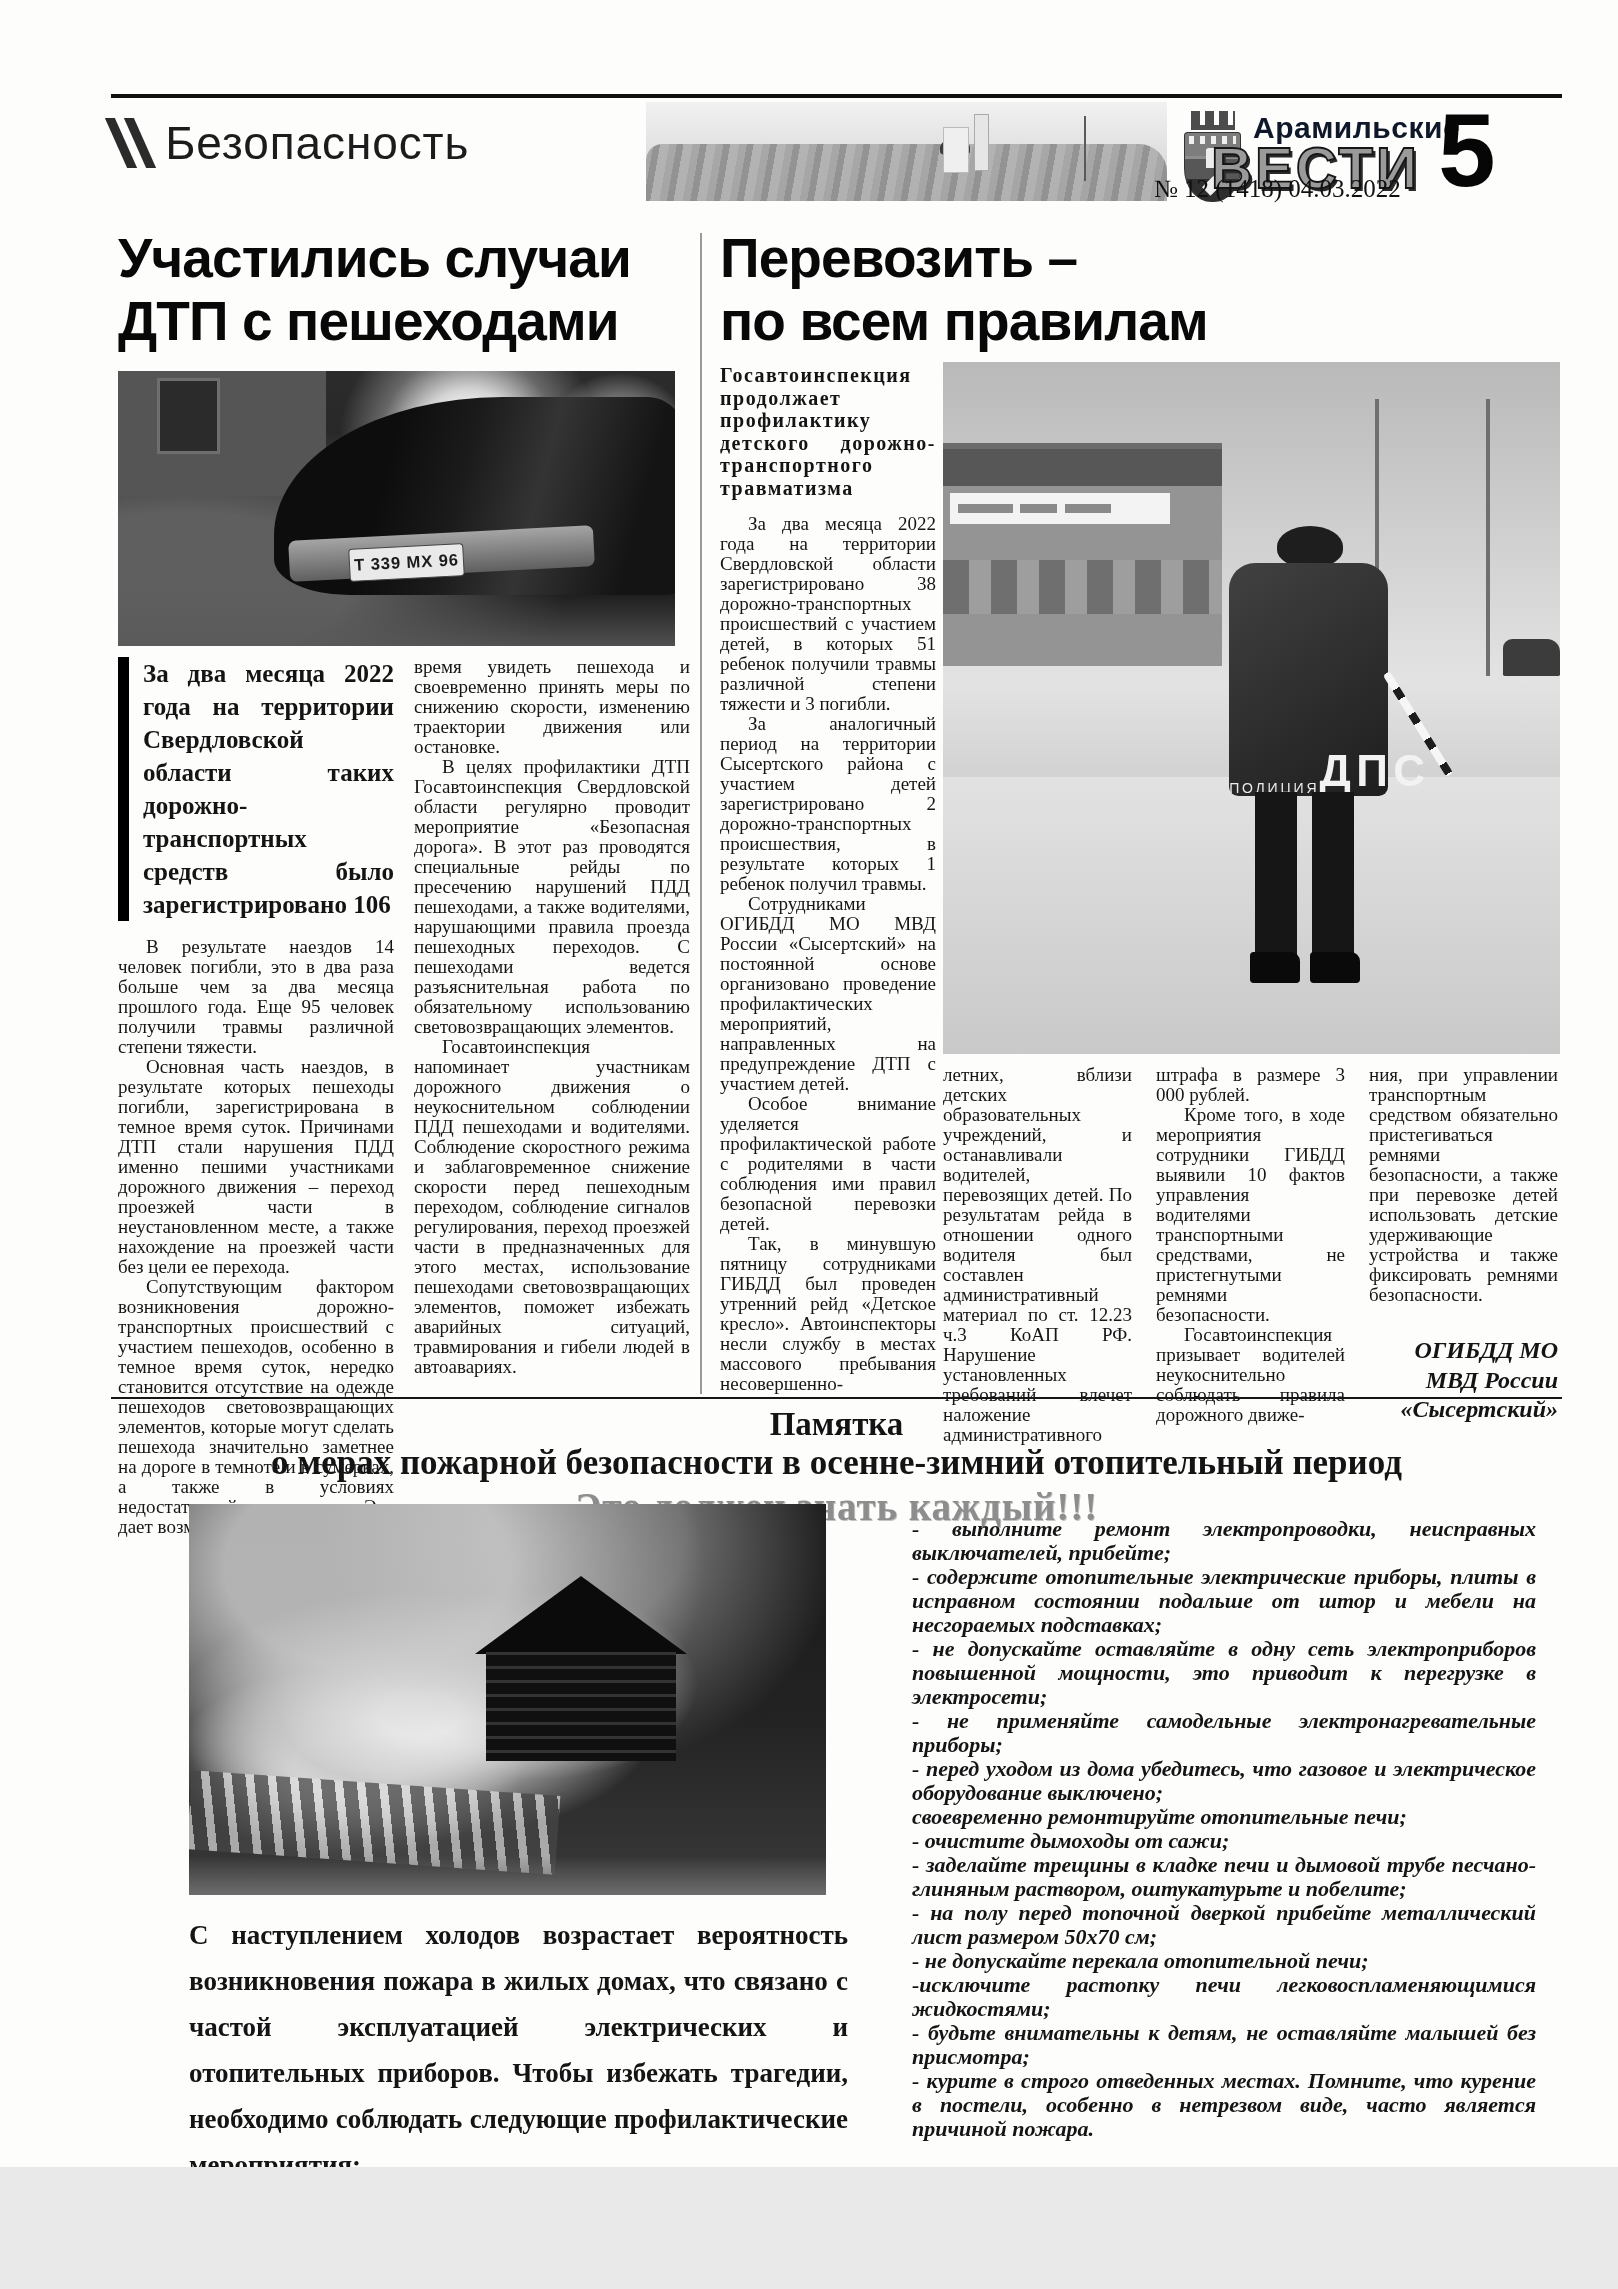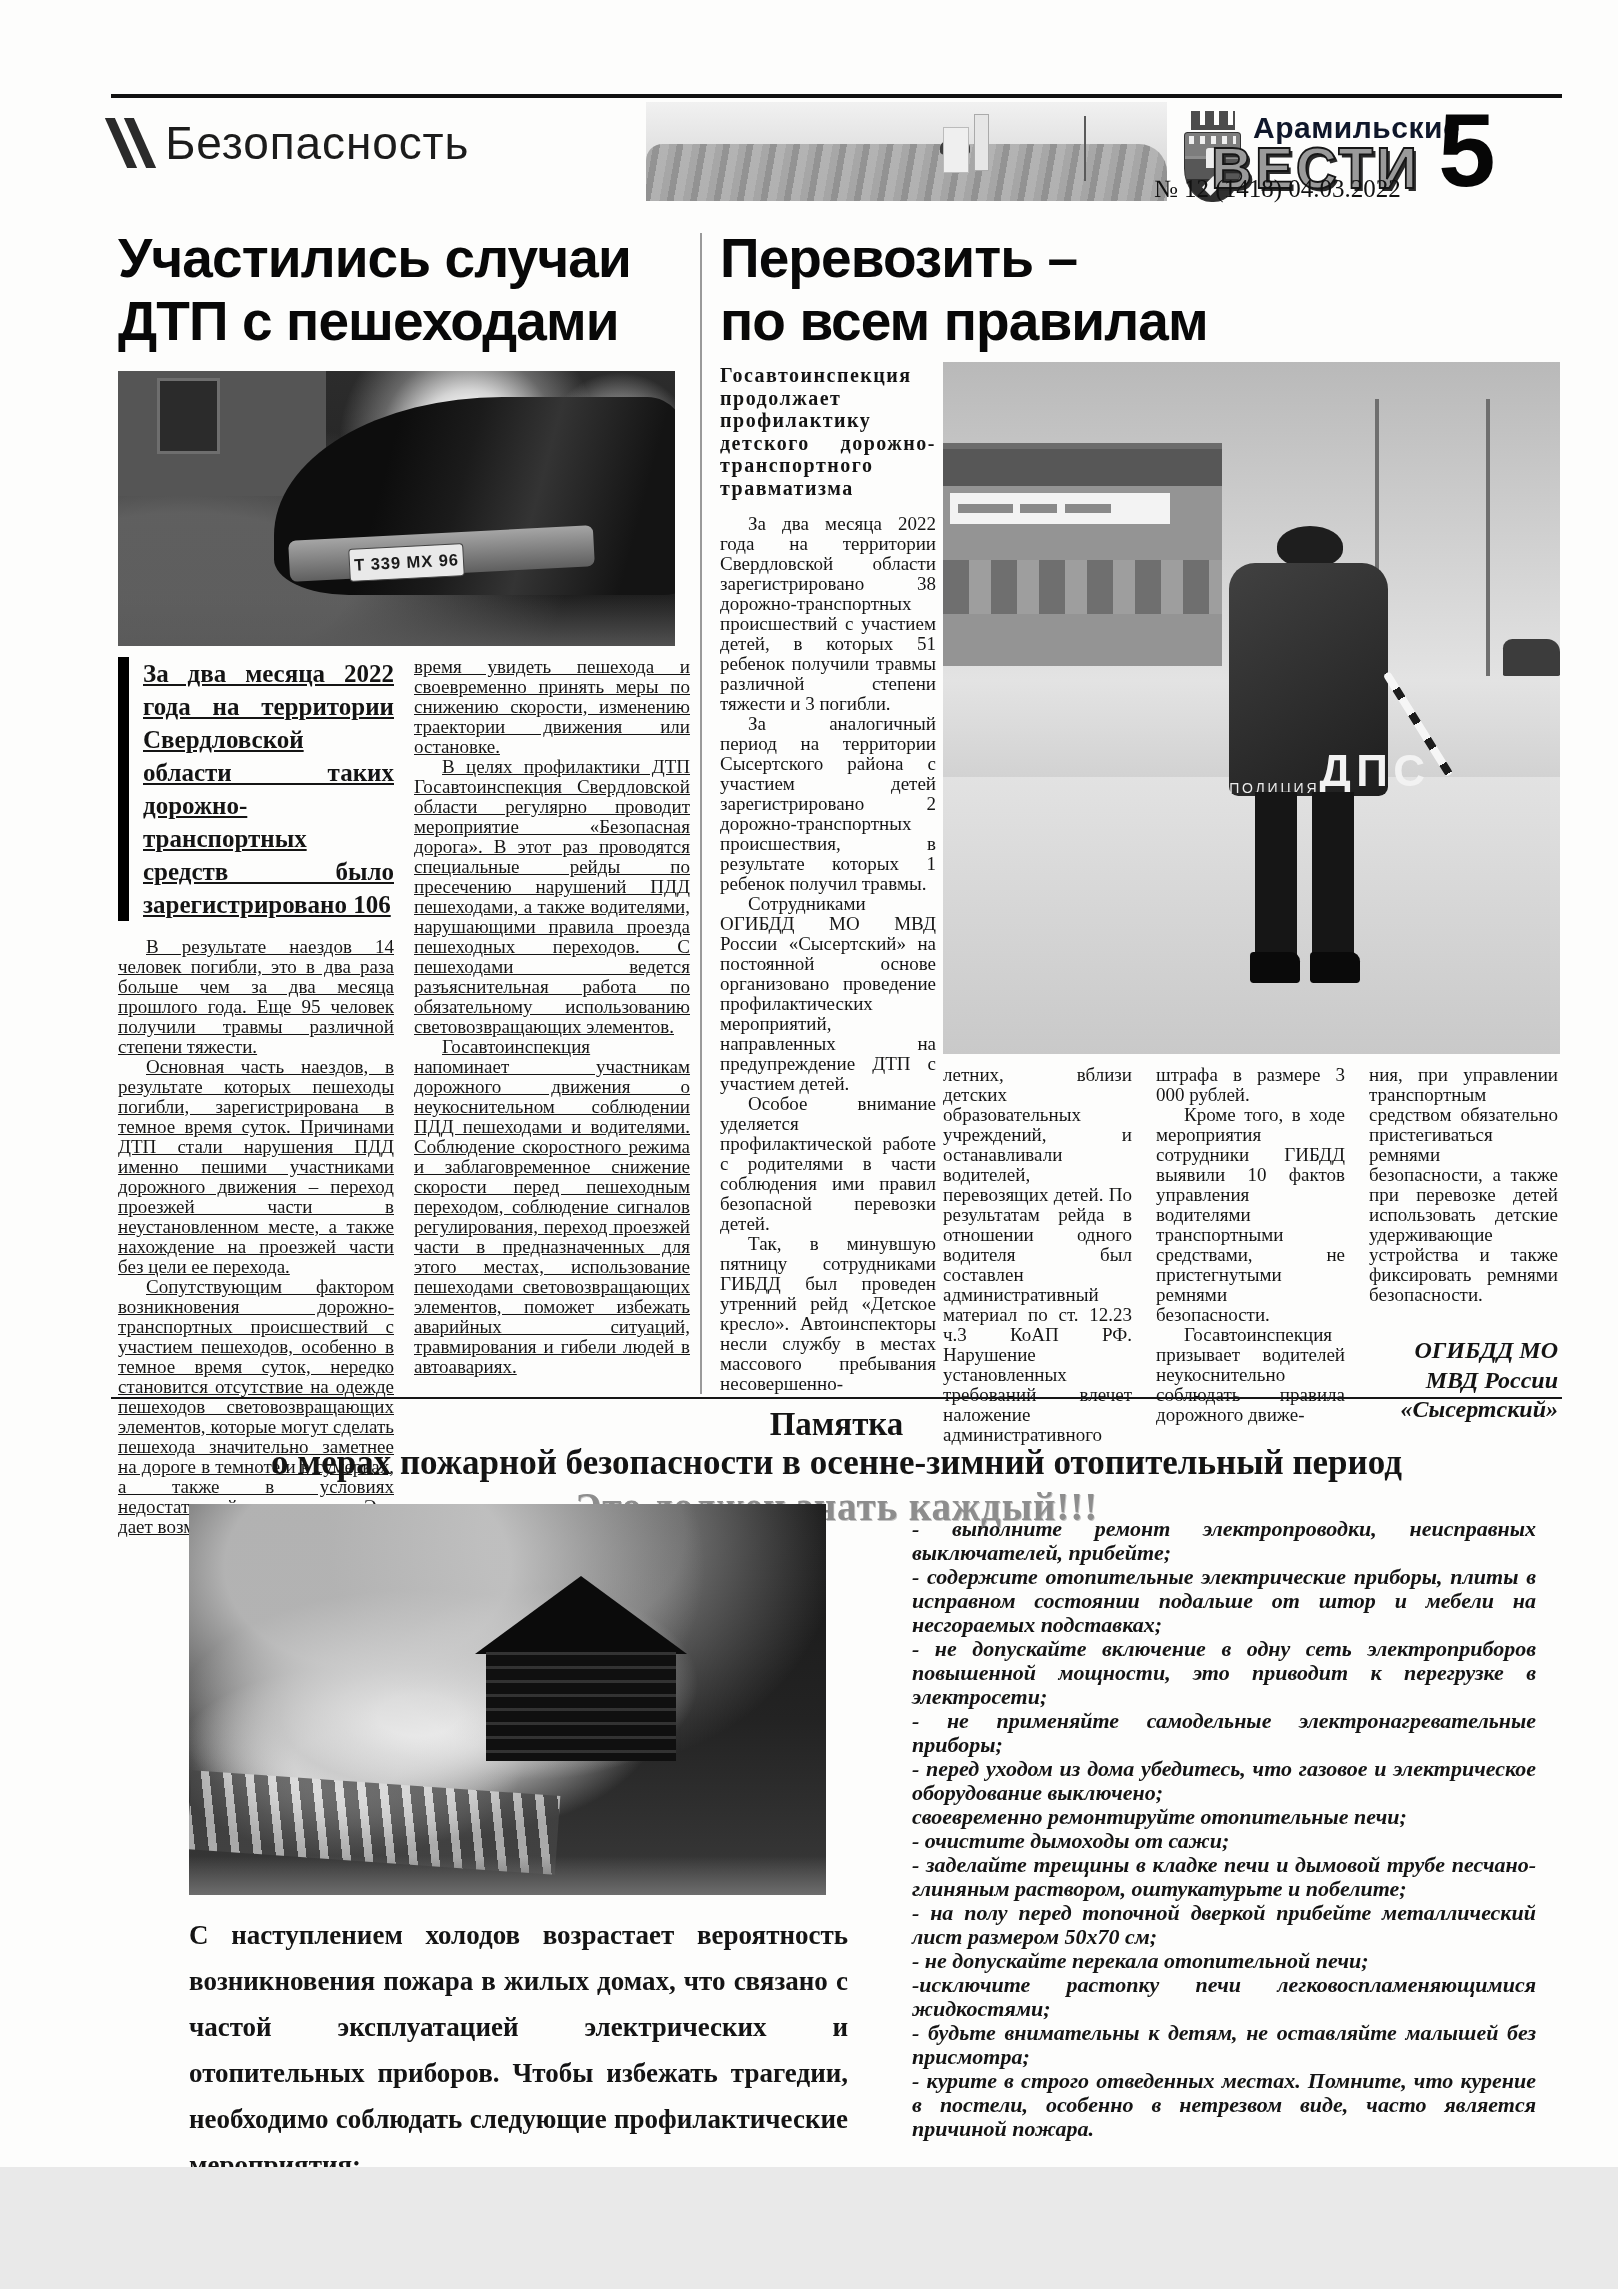--- a/index.html
+++ b/index.html
@@ -66,21 +66,21 @@
      border-radius:55% 10% 6% 18% / 70% 25% 8% 18%;}
   .bumper{position:absolute;left:171px;top:162px;width:305px;height:41px;
      background:linear-gradient(#a5a5a5,#5f5f5f);border-radius:7.4px;transform:rotate(-3deg);}
   .plate{position:absolute;left:231px;top:175px;width:113px;height:31px;background:#e9e9e9;
      border:1.8px solid #444;border-radius:3.7px;display:flex;align-items:center;justify-content:center;
      font-family:"Liberation Sans",sans-serif;font-weight:700;font-size:16.6px;color:#1a1a1a;letter-spacing:0.9px;transform:rotate(-3deg);}
   .snow-ground{position:absolute;left:0;bottom:0;width:100%;height:51px;
      background:linear-gradient(to top,rgba(90,90,90,.85),transparent);}
 
   
-  .a1-cols{left:118px;top:657px;width:576px;display:flex;gap:20px;text-decoration:underline;}
+  .a1-cols{left:118px;top:657px;width:576px;display:flex;gap:20px;}
   .a1-c1{width:276px;}
   .a1-c2{width:276px;}
   .lead1{border-left:11px solid #000;padding-left:14px;font-weight:700;font-size:25px;
      line-height:33px;text-align:justify;margin-bottom:15.7px;}
   .body-p{font-size:19px;line-height:20px;text-align:justify;text-indent:28px;color:#161616;}
   .cont{text-indent:0;}
 
   .divider-v{left:700px;top:233px;width:1.8px;height:1161px;background:#9a9a9a;}
 
   
@@ -288,21 +288,21 @@
       <div class="house-body"></div>
       <div class="fence"></div>
       <div class="fire-ground"></div>
     </div>
 
     <div class="memo-intro">С наступлением холодов возрастает вероятность возникновения пожара в жилых домах, что связано с частой эксплуатацией электрических и отопительных приборов. Чтобы избежать трагедии, необходимо соблюдать следующие профилактические мероприятия:</div>
 
     <div class="memo-rules">
       <p class="rule">- выполните ремонт электропроводки, неисправных выключателей, прибейте;</p>
       <p class="rule">- содержите отопительные электрические приборы, плиты в исправном состоянии подальше от штор и мебели на несгораемых подставках;</p>
-      <p class="rule">- не допускайте включение в одну сеть электроприборов повышенной мощности, это приводит к перегрузке в электросети;</p>
+      <p class="rule">- не допускайте оставляйте в одну сеть электроприборов повышенной мощности, это приводит к перегрузке в электросети;</p>
       <p class="rule">- не применяйте самодельные электронагревательные приборы;</p>
       <p class="rule">- перед уходом из дома убедитесь, что газовое и электрическое оборудование выключено;</p>
       <p class="rule">своевременно ремонтируйте отопительные печи;</p>
       <p class="rule">- очистите дымоходы от сажи;</p>
       <p class="rule">- заделайте трещины в кладке печи и дымовой трубе песчано-глиняным раствором, оштукатурьте и побелите;</p>
       <p class="rule">- на полу перед топочной дверкой прибейте металлический лист размером 50х70 см;</p>
       <p class="rule">- не допускайте перекала отопительной печи;</p>
       <p class="rule">-исключите растопку печи легковоспламеняющимися жидкостями;</p>
       <p class="rule">- будьте внимательны к детям, не оставляйте малышей без присмотра;</p>
       <p class="rule">- курите в строго отведенных местах. Помните, что курение в постели, особенно в нетрезвом виде, часто является причиной пожара.</p>

